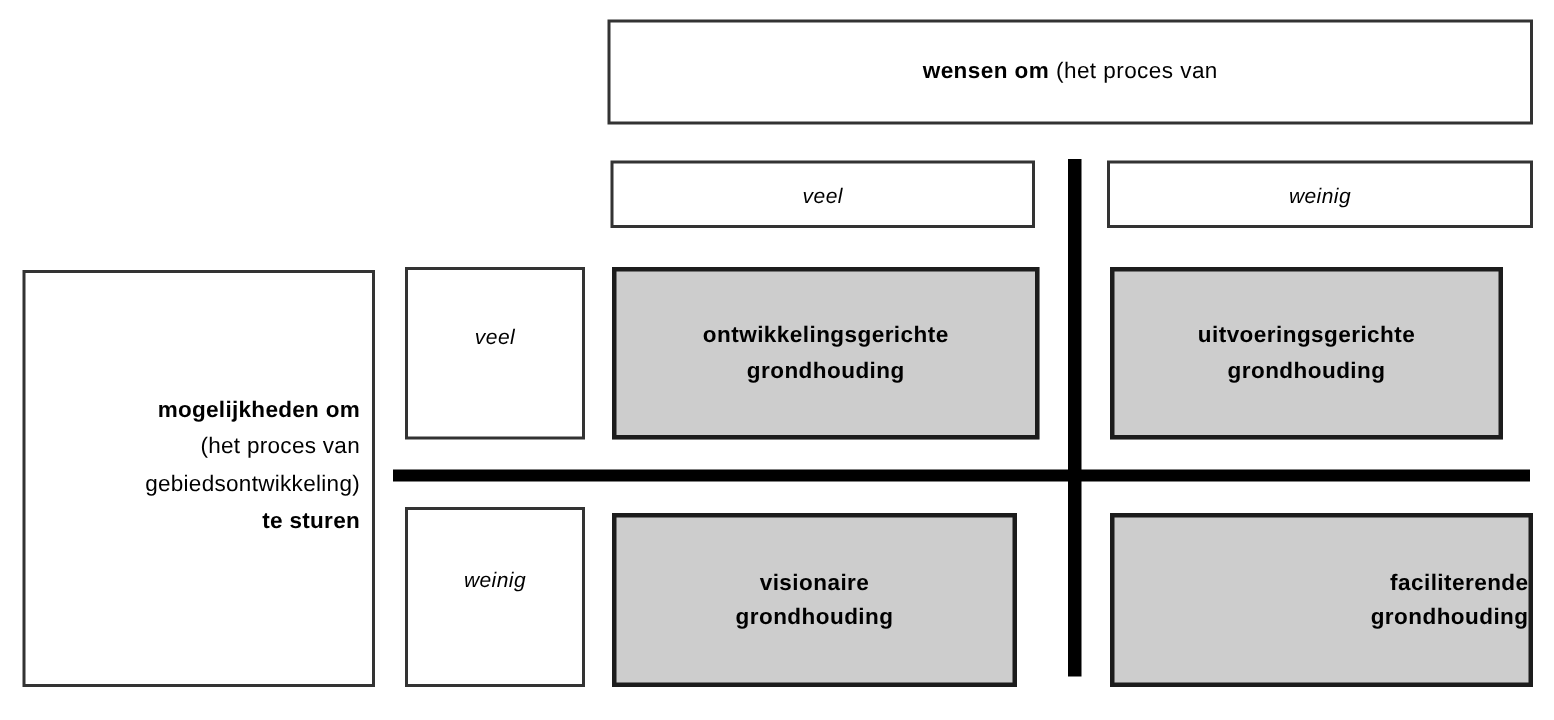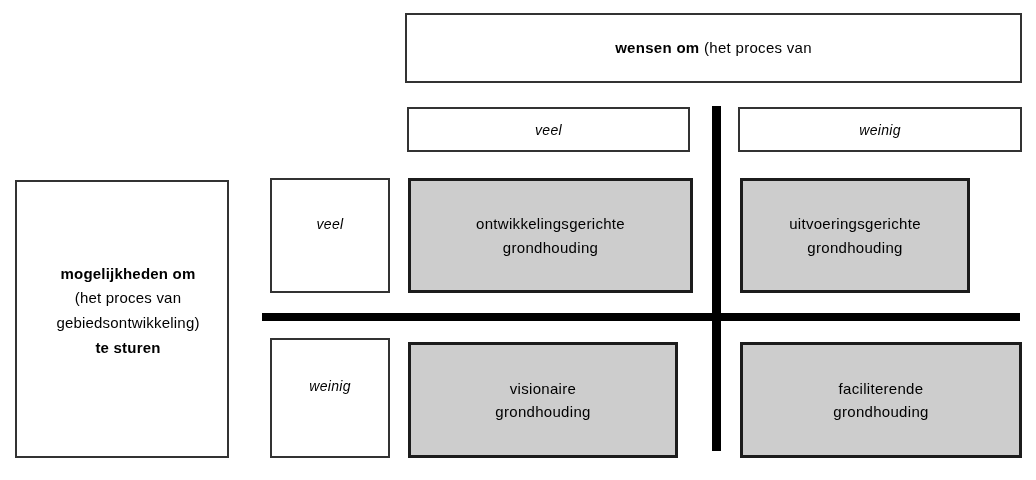--- a/index.html
+++ b/index.html
@@ -34,40 +34,40 @@
     font-size: 15px; line-height: 1.35; letter-spacing: 0.3px;
   }
   .col-header {
     top: 107px; height: 45px;
     font-size: 14px; font-style: italic; letter-spacing: 0.3px;
   }
   .col-header.veel   { left: 407px; width: 283px; }
   .col-header.weinig { left: 738px; width: 284px; }
 
   .left-label {
-    left: 15px; top: 180px; width: 214px; height: 278px;
-    align-items: center; text-align: left;
+    left: 15px; top: 180px; width: 235px; height: 278px;
+    align-items: flex-end; text-align: left;
     padding-left: 20px; padding-bottom: 16px; padding-right: 8px;
     font-size: 15px; line-height: 1.65; letter-spacing: 0.2px;
   }
   .row-header {
     left: 270px; width: 120px;
     font-size: 14px; font-style: italic; letter-spacing: 0.3px;
     padding-bottom: 24px;
   }
   .row-header.veel   { top: 178px; height: 115px; }
   .row-header.weinig { top: 338px; height: 120px; }
 
   .quadrant {
-    font-size: 15px; font-weight: normal; line-height: 1.55; letter-spacing: 0.3px;
+    font-size: 15px; font-weight: bold; line-height: 1.55; letter-spacing: 0.3px;
   }
   .q-tl { left: 408px; top: 178px; width: 285px; height: 115px; }
-  .q-tr { left: 740px; top: 178px; width: 230px; height: 115px; }
+  .q-tr { left: 740px; top: 178px; width: 262px; height: 115px; }
   .q-bl { left: 408px; top: 342px; width: 270px; height: 116px; }
-  .q-br { left: 740px; top: 342px; width: 282px; height: 116px; }
+  .q-br { left: 740px; top: 342px; width: 282px; height: 116px; align-items: flex-end; }
 
   .divider { position: absolute; background: #000000; }
   .v-divider { left: 712px; top: 106px; width: 9px; height: 345px; }
   .h-divider { left: 262px; top: 313px; width: 758px; height: 8px; }
 </style>
 </head>
 <body>
 
 <div class="canvas">
 

